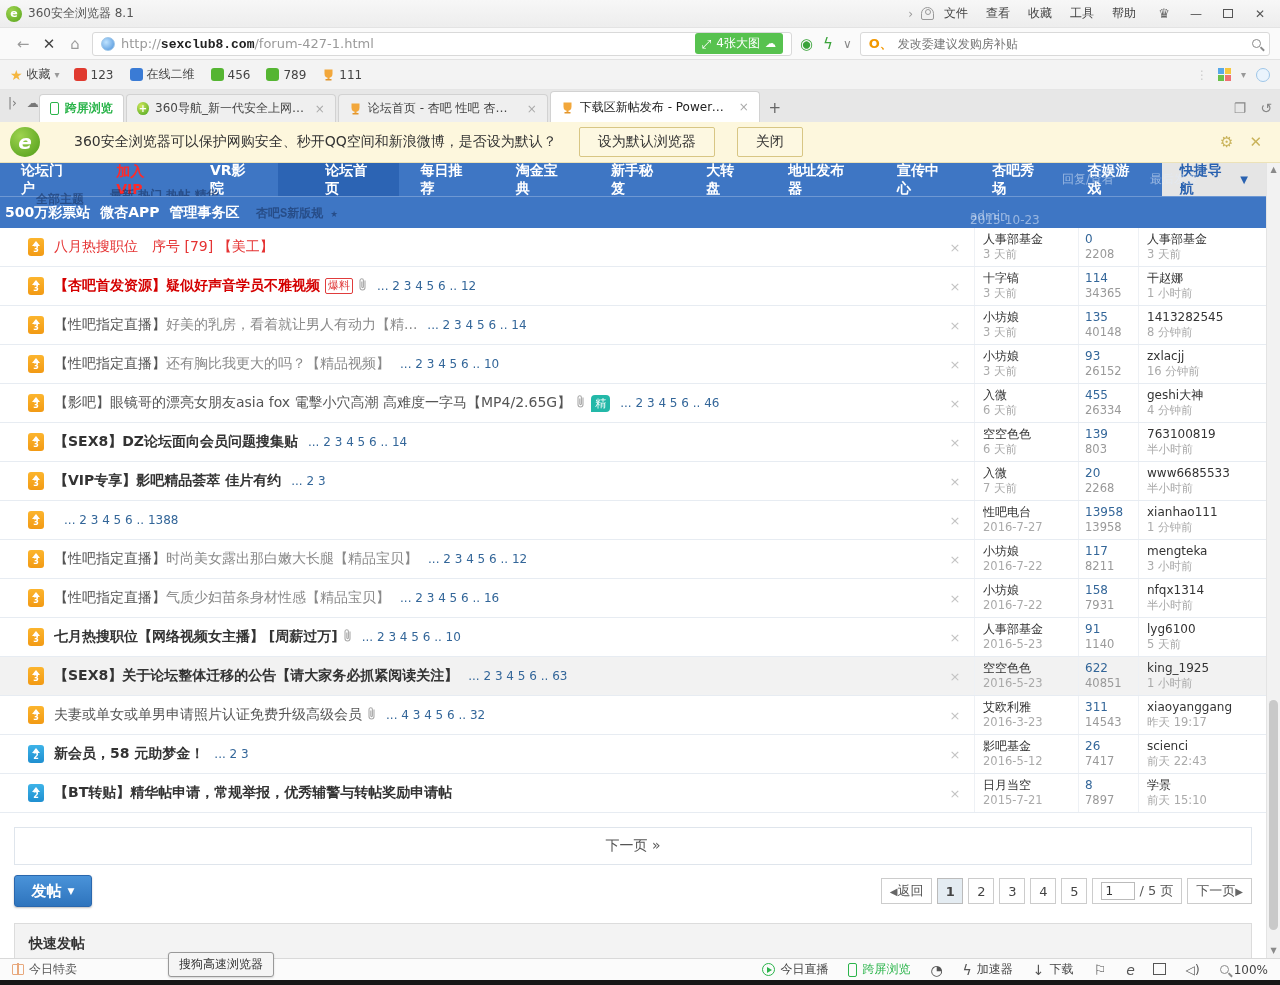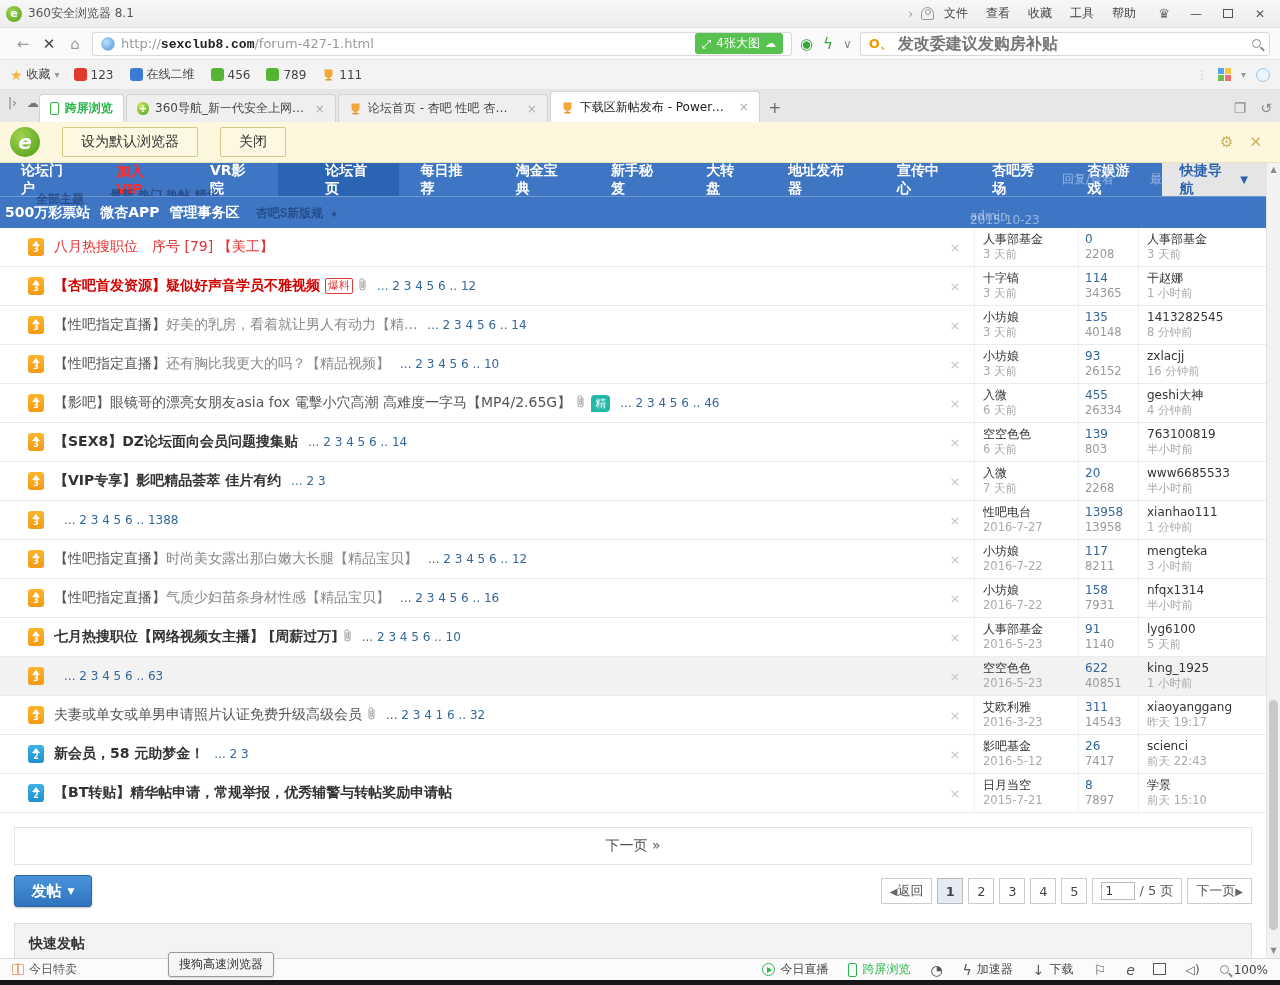--- a/index.html
+++ b/index.html
@@ -29,21 +29,21 @@
   .urlbox { height:24px; flex:0 0 700px; background:#fff; border:1px solid #d9d9d9; border-radius:3px; display:flex; align-items:center; padding:0 8px; margin-left:4px;}
   .globe { width:14px; height:14px; border-radius:50%; background:radial-gradient(circle at 35% 35%, #bfe3ff,#4a90d9); border:1px solid #9ec7ea; margin-right:6px;}
   .url { font-size:13px; color:#9a9a9a; white-space:nowrap; overflow:hidden; flex:1;}
   .url b { color:#222; font-weight:bold;font-family:Liberation Mono, monospace; }
   .pill-green { background:#57c24f; color:#fff; border-radius:3px; font-size:12px; padding:2px 7px; display:flex; align-items:center; gap:5px; }
   .cloud { color:#fff; font-size:11px; }
   .addr-tools { display:flex; align-items:center; gap:10px; margin-left:8px; color:#3aa33a; font-size:15px;}
   .chev { color:#888; font-size:12px; }
   .searchbox { height:24px; flex:1; background:#fff; border:1px solid #d9d9d9; border-radius:3px; margin-left:8px; display:flex; align-items:center; padding:0 8px; }
   .sogou-o { color:#f39800; font-weight:bold; font-size:13px; margin-right:5px;}
-  .searchbox input { border:none; outline:none; flex:1; font-size:16px; color:#999; font-family:inherit; background:transparent;font-weight:bold;}
+  .searchbox input { border:none; outline:none; flex:1; font-size:12px; color:#999; font-family:inherit; background:transparent;}
   .mag { width:9px; height:9px; border:1.5px solid #8a8a8a; border-radius:50%; position:relative; }
   .mag:after { content:""; position:absolute; width:5px; height:1.5px; background:#8a8a8a; transform:rotate(45deg); right:-5px; bottom:-2px;}
 
   .bookmarksbar { position:absolute; top:60px; left:0; right:0; height:30px; background:#f3f3f3; display:flex; align-items:center; padding:0 10px; border-bottom:1px solid #e5e5e5;}
   .fav-star { color:#f5b63f; font-size:14px; }
   .bm-label { color:#444; margin:0 4px; }
   .bm-caret { color:#999; font-size:10px; margin-right:14px;}
   .bm-item { display:flex; align-items:center; gap:4px; margin-right:16px; color:#444; }
   .bm-ic { width:13px; height:13px; border-radius:3px; display:inline-block; }
   .bm-right { margin-left:auto; display:flex; align-items:center; gap:10px; color:#888;}
@@ -284,20 +284,21 @@
       </span>
     <span class="tab-plus">+</span>
     <span class="tab-right">
       <span>❐</span>
       <span>↺</span>
     </span>
   </div>
 
   <div class="noticebar">
     <span class="logo-big">e</span>
+    <span class="notice-text">360安全浏览器可以保护网购安全、秒开QQ空间和新浪微博，是否设为默认？</span>
     <button class="notice-btn">设为默认浏览器</button>
     <button class="notice-btn">关闭</button>
     <span class="notice-right">
       <span>⚙</span>
       <span>✕</span>
     </span>
   </div>
 
   <div class="page">
     <div class="nav1" id="nav1">
@@ -593,20 +594,21 @@
             <div class="nm">lyg6100</div>
             <div class="dt">5 天前</div>
           </div>
         </div>
         <div class="thread-row hl">
           <div class="t-main">
             <span class="pin orange">
               <span class="arr"></span>
               <span class="num">3</span>
             </span>
+            <span class="t-title"><span class="bold">【SEX8】关于论坛整体迁移的公告【请大家务必抓紧阅读关注】</span></span>
             <span class="pages">... 2 3 4 5 6 .. 63</span>
           </div>
           <span class="t-close">×</span>
           <div class="t-author">
             <div class="nm">空空色色</div>
             <div class="dt">2016-5-23</div>
           </div>
           <div class="t-stats">
             <div class="rp">622</div>
             <div class="vw">40851</div>
@@ -619,21 +621,21 @@
         <div class="thread-row">
           <div class="t-main">
             <span class="pin orange">
               <span class="arr"></span>
               <span class="num">3</span>
             </span>
             <span class="t-title"><span class="dark">夫妻或单女或单男申请照片认证免费升级高级会员</span></span>
             <span class="clip"><svg width="9" height="15" viewBox="0 0 9 15">
                 <path d="M7 3.5v7a2.5 2.5 0 0 1-5 0v-7a1.7 1.7 0 0 1 3.4 0v6.3a.8.8 0 0 1-1.6 0V4.5" fill="none" stroke="#a9a9a9" stroke-width="1.1"></path>
               </svg></span>
-            <span class="pages">... 2 3 4 1 6 .. 32</span>
+            <span class="pages">... 4 3 4 5 6 .. 32</span>
           </div>
           <span class="t-close">×</span>
           <div class="t-author">
             <div class="nm">艾欧利雅</div>
             <div class="dt">2016-3-23</div>
           </div>
           <div class="t-stats">
             <div class="rp">311</div>
             <div class="vw">14543</div>
           </div>

